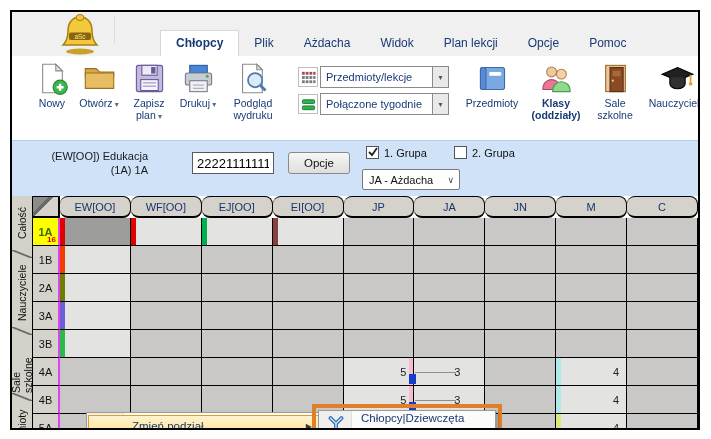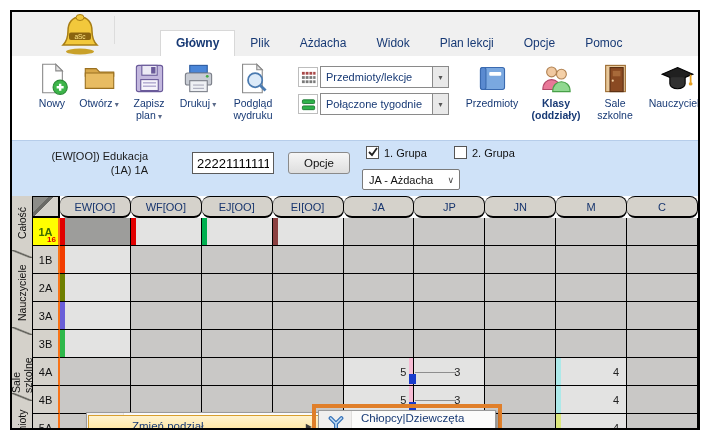--- a/index.html
+++ b/index.html
@@ -55,21 +55,21 @@
   .sidetabs{position:absolute;left:0;top:0;width:20px;bottom:0;background:#d4d1ca;overflow:hidden;}
   .stab{writing-mode:vertical-rl;transform:rotate(180deg);display:flex;align-items:center;justify-content:center;
         font-size:10.5px;color:#111;width:20px;box-sizing:border-box;}
   .stsep{height:8px;width:20px;background:linear-gradient(to top right,#d4d1ca 40%,#55554f 50%,#d4d1ca 60%);}
   .gridwrap{position:absolute;left:20px;top:0;right:0;bottom:0;display:grid;
             grid-template-columns:28px repeat(9,1fr);grid-template-rows:22px repeat(8,28px);overflow:hidden;}
   .corner{background:linear-gradient(135deg,#8c8c88 0 36%,#6a6a66 36% 46%,#d5d2cb 46%);
           border:1px solid #000;border-right-width:2px;border-bottom-width:2px;}
   .hcell{background:#d5d2cb;border-top:1px solid #000;border-right:1px solid #000;border-bottom:2px solid #000;
          font-size:11px;color:#17356e;display:flex;align-items:center;justify-content:center;border-radius:8px;}
-  .rhead{background:#d5d2cb;border-left:1px solid #000;border-right:2px solid #f97316;border-bottom:1px solid #000;
+  .rhead{background:#d5d2cb;border-left:1px solid #000;border-right:2px solid #d946ef;border-bottom:1px solid #000;
          font-size:11px;color:#111;display:flex;align-items:center;justify-content:center;position:relative;}
   .rhead.sel{background:#ffff00;color:#3d6b00;font-weight:bold;}
   .badge{position:absolute;right:2px;bottom:1px;font-size:8px;color:#e00000;font-weight:bold;}
   .cell{position:relative;border-right:1px solid #000;border-bottom:1px solid #000;}
   .cell.lt{background:#e3e3e2;}
   .cell.dk{background:#c9c8c6;}
   .cell.sel{background:#9d9d9b;}
   .stripe{position:absolute;top:0;bottom:0;width:5px;}
   .val{position:absolute;right:7px;top:50%;transform:translateY(-50%);font-size:11px;color:#222;}
   .val.padded{right:24px;}
@@ -102,21 +102,21 @@
     <div class="titlebar">
       <div class="logo" id="logo"><svg viewBox="0 0 48 42">
             <ellipse cx="24" cy="38.5" rx="14" ry="3" fill="#c9a12a"></ellipse>
             <path d="M24 4c-8 0-12 6-12 14 0 8-3 12-5 14h34c-2-2-5-6-5-14 0-8-4-14-12-14z" fill="#f2c83c" stroke="#a87e14" stroke-width="1.5"></path>
             <ellipse cx="24" cy="4.5" rx="4" ry="3" fill="#f2c83c" stroke="#a87e14"></ellipse>
             <rect x="13" y="19.5" width="22" height="7.5" rx="2" fill="#8a6410"></rect>
             <text x="24" y="25.6" font-size="6.5" fill="#ffe98a" text-anchor="middle" font-family="Liberation Sans,sans-serif">aSc</text>
           </svg></div>
       <div class="logo-sep"></div>
       <div class="tabs" id="tabs">
-          <div class="tab active">Główny</div>
+          <div class="tab active">Chłopcy</div>
           <div class="tab">Plik</div>
           <div class="tab">Ażdacha</div>
           <div class="tab">Widok</div>
           <div class="tab">Plan lekcji</div>
           <div class="tab">Opcje</div>
           <div class="tab">Pomoc</div>
         </div>
     </div>
 
     <div class="ribbon">
@@ -284,22 +284,22 @@
           <div class="stab" style="height: 58px;">Sale szkolne</div>
           <div class="stsep"></div>
           <div class="stab" style="height: 70px;">Przedmioty</div>
         </div>
       <div class="gridwrap" id="gridwrap">
           <div class="corner"></div>
           <div class="hcell">EW[OO]</div>
           <div class="hcell">WF[OO]</div>
           <div class="hcell">EJ[OO]</div>
           <div class="hcell">EI[OO]</div>
+          <div class="hcell">JP</div>
           <div class="hcell">JA</div>
-          <div class="hcell">JP</div>
           <div class="hcell">JN</div>
           <div class="hcell">M</div>
           <div class="hcell">C</div>
           <div class="rhead sel">
             <span>1A</span>
             <span class="badge">16</span>
           </div>
           <div class="cell sel">
             <div class="stripe" style="left: 0px; background: rgb(225, 0, 0);"></div>
           </div>

